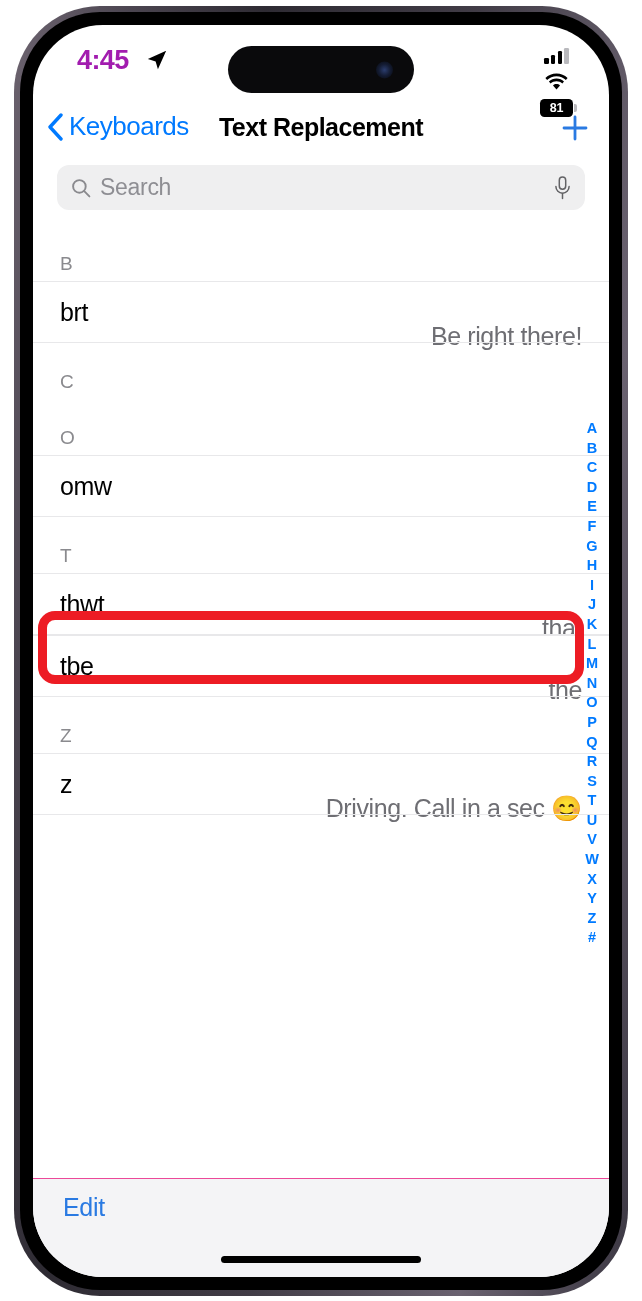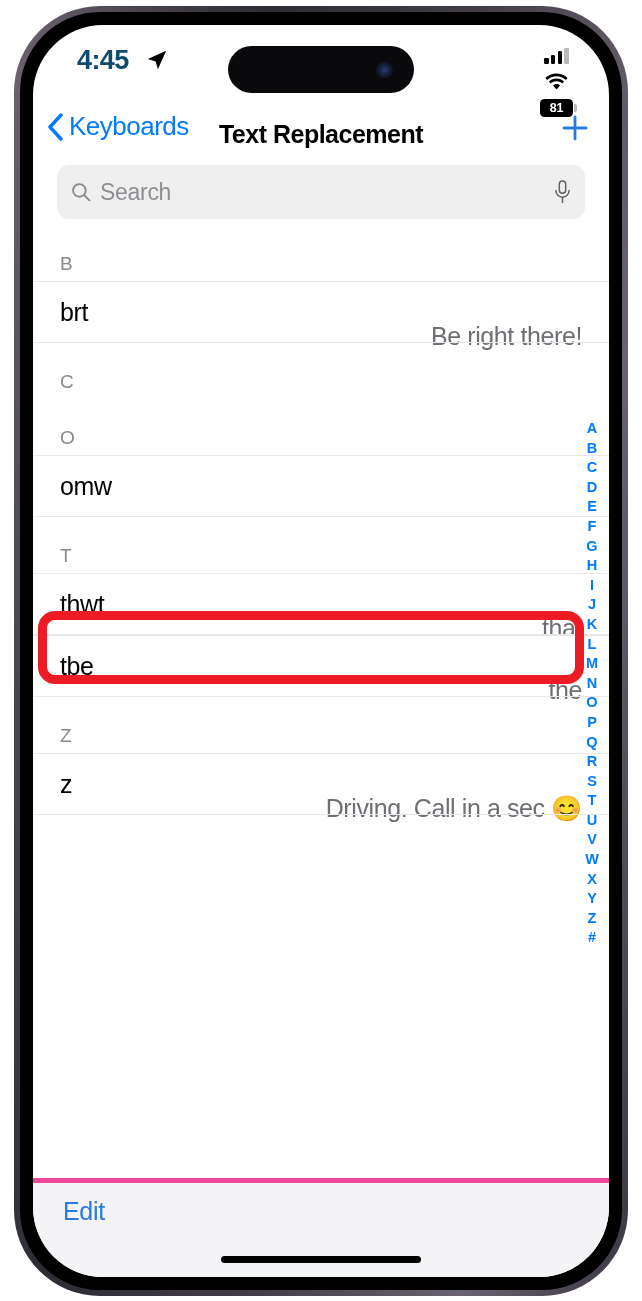--- a/index.html
+++ b/index.html
@@ -68,21 +68,21 @@
   #status-bar {
     position: absolute;
     left: 0; top: 0; width: 100%; height: 70px;
     z-index: 25;
   }
   #status-time {
     position: absolute;
     left: 44px; top: 20px;
     font-size: 27px; font-weight: 700;
     letter-spacing: -0.6px;
-    color: #0c4a6e;
+    color: #a21caf;
   }
   #location-arrow-icon {
     position: absolute;
     left: 113px; top: 24px;
     width: 22px; height: 22px;
   }
   #status-right {
     position: absolute;
     right: 36px; top: 22px;
     display: flex; align-items: center; gap: 9px; flex-direction: column;
@@ -114,34 +114,34 @@
     display: flex; align-items: center; gap: 6px;
     cursor: pointer;
   }
   #chevron-left-icon { width: 16px; height: 28px; }
   #back-label { color:#007aff; font-size:26px; letter-spacing:-0.5px; }
   #page-title {
     position: absolute;
     left: 0; right: 0; top: 6px;
     text-align: center;
     font-size: 25px; font-weight: 700;
-    letter-spacing: -0.5px; color: #000; margin-top: 7px;
+    letter-spacing: -0.5px; color: #000;
   }
   #add-button {
     position: absolute;
     right: 14px; top: 1px;
     width: 40px; height: 40px;
     cursor: pointer;
   }
 
   
   #search-bar {
     position: absolute;
     left: 24px; top: 140px;
-    width: 528px; height: 54px;
+    width: 528px; height: 45px;
     background: #efeff0;
     border-radius: 12px;
     display: flex; align-items: center;
     padding: 0 14px;
     cursor: text;
   }
   #search-icon { width: 20px; height: 20px; flex: none; }
   #search-input {
     flex: 1;
     border: none; outline: none; background: transparent;
@@ -212,21 +212,21 @@
     font-size: 14.5px; font-weight: 700;
     color: #007aff; line-height: 19.6px;
   }
 
   
   #bottom-toolbar {
     position: absolute;
     left: 0; right: 0; bottom: 0;
     height: 99px;
     background: #f4f4f6;
-    border-top: 5px solid #ec4899;
+    border-top: 1px solid #ec4899;
   }
   #edit-button {
     position: absolute;
     left: 30px; top: 14px;
     font-size: 25px; color: #2a7ae2;
     letter-spacing: -0.3px;
     cursor: pointer;
   }
   #home-indicator {
     position: absolute;

